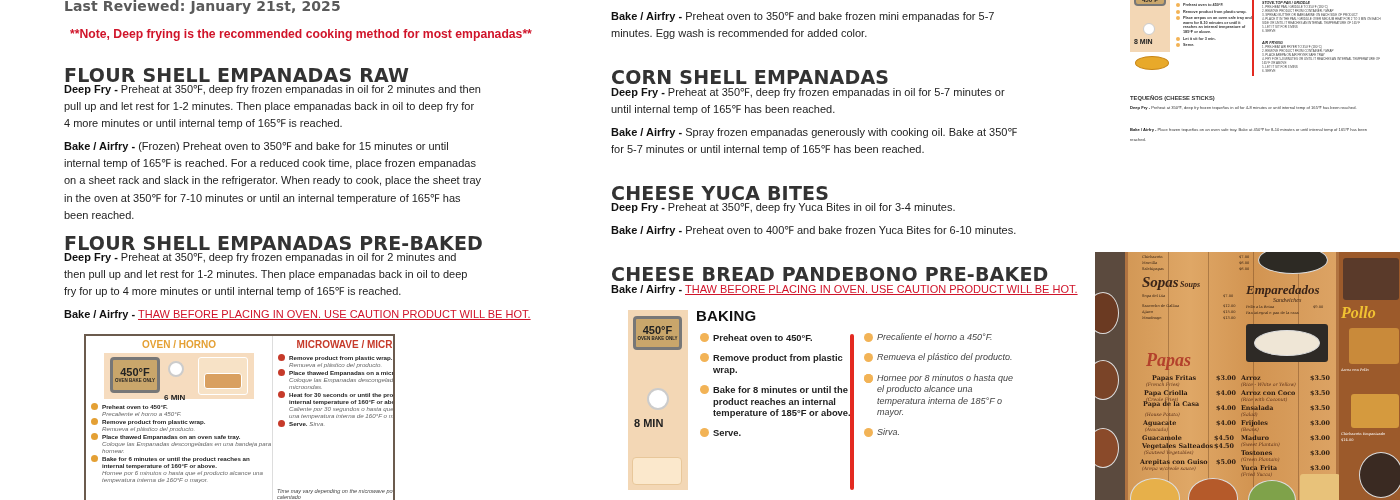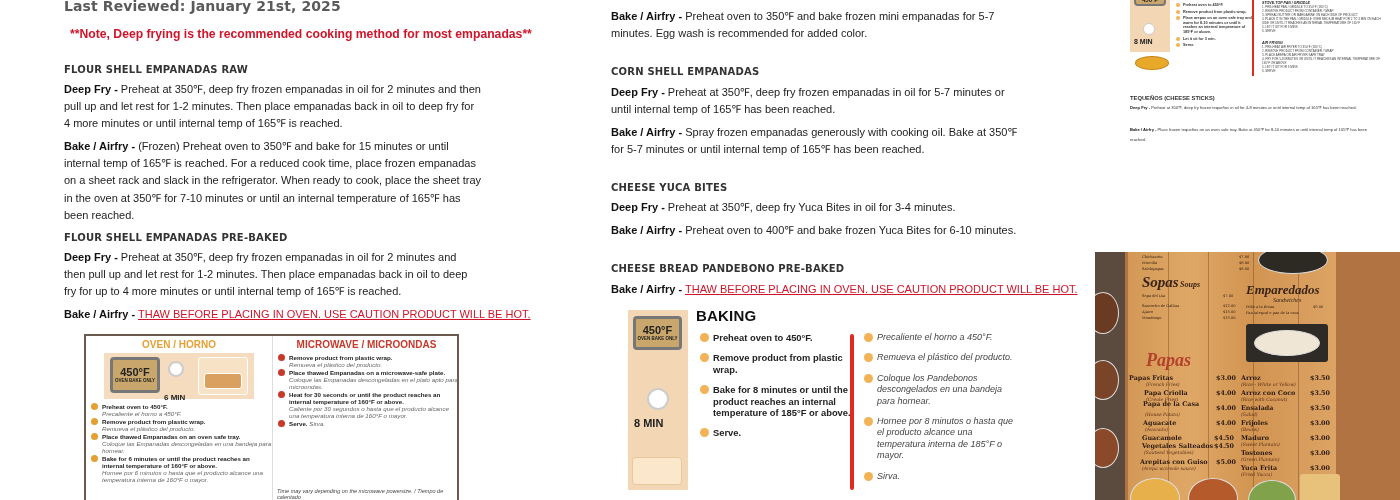--- a/index.html
+++ b/index.html
@@ -6,28 +6,28 @@
   html, body { width: 1400px; height: 500px; overflow: hidden; background: #ffffff; }
   body { position: relative; font-family: "Liberation Sans", sans-serif; color: #111; }
 
   .col { position: absolute; top: 0; }
   #col-left { left: 64px; width: 420px; }
   #col-mid { left: 611px; width: 420px; }
 
   .reviewed { position: absolute; top: -2px; left: 0; font-family: "DejaVu Sans", sans-serif; font-size: 14px; color: #5a5a5a; font-weight: 600; letter-spacing: 0.1px; }
   .note { position: absolute; top: 27px; left: 6px; font-size: 12.2px; font-weight: bold; color: #d0142a; white-space: nowrap; }
 
-  .h2 { position: absolute; left: 0; font-family: "DejaVu Sans", sans-serif; font-size: 10px; font-weight: bold; color: #333; letter-spacing: 0.2px; white-space: nowrap; }
+  .h2 { position: absolute; left: 0; font-family: "DejaVu Sans", sans-serif; font-size: 19px; font-weight: bold; color: #333; letter-spacing: 0.2px; white-space: nowrap; }
 
   .para { position: absolute; left: 0; font-size: 11px; line-height: 17.2px; color: #222; }
   .para .lbl { font-weight: bold; color: #111; }
   .para .warn { color: #d0142a; text-decoration: underline; }
 
   
-  .card { position: absolute; left: 84px; top: 334px; width: 375px; height: 166px; border: 2px solid #6b5b4e; border-bottom: none; background: #fff; overflow: hidden; }
+  .card { position: absolute; left: 84px; top: 334px; width: 311px; height: 166px; border: 2px solid #6b5b4e; border-bottom: none; background: #fff; overflow: hidden; }
   .card .half { position: absolute; top: 0; width: 187px; height: 166px; }
   .card .half.left { left: 0; border-right: 1px solid #ddd; }
   .card .half.right { left: 187px; }
   .card .ttl { text-align: center; font-size: 10px; font-weight: bold; margin-top: 3px; }
   .card .ttl.oven { color: #e4a034; }
   .card .ttl.micro { color: #c63a2a; }
   .card .pic { margin: 3px auto 0; width: 150px; height: 46px; background: #f6dcbf; position: relative; }
   .card .step { font-size: 6.2px; line-height: 7px; padding-left: 16px; position: relative; margin-top: 1px; color: #222; font-weight: bold; }
   .card .step .num { position: absolute; left: 5px; top: 0; width: 7px; height: 7px; border-radius: 50%; background: #e4a034; }
   .card .step.micro-s .num { background: #c63a2a; }
@@ -169,21 +169,21 @@
   <div class="en">
     <div class="st"><span class="num"></span><span>Preheat oven to 450°F.</span></div>
     <div class="st"><span class="num"></span><span>Remove product from plastic wrap.</span></div>
     <div class="st"><span class="num"></span><span>Bake for 8 minutes or until the product reaches an internal temperature of 185°F or above.</span></div>
     <div class="st"><span class="num"></span><span>Serve.</span></div>
   </div>
   <div class="rb"></div>
   <div class="es">
     <div class="st"><span class="num"></span><span>Precaliente el horno a 450°F.</span></div>
     <div class="st"><span class="num"></span><span>Remueva el plástico del producto.</span></div>
-    <div class="st"><span class="num"></span><span>Coloque los Pandebonos descongelados en una bandeja para hornear.</span></div>
+    <div class="st"><span class="num"></span></div>
     <div class="st"><span class="num"></span><span>Hornee por 8 minutos o hasta que el producto alcance una temperatura interna de 185°F o mayor.</span></div>
     <div class="st"><span class="num"></span><span>Sirva.</span></div>
   </div>
 </div>
 
 <div class="thumb">
   <div class="side">
     <div class="oven-box">
         <span class="temp" style="font-size:6px;line-height:6px">450°F</span>
       </div>
@@ -257,21 +257,21 @@
     <div class="script" style="left:145px; top:45px; font-size:6px; font-weight:normal">Sandwiches</div>
     <div class="tiny" style="left:118px; top:53px">Pollo a la Reina</div>
     <div class="tiny" style="left:185px; top:53px">$9.00</div>
     <div class="tiny" style="left:118px; top:59px">Pan integral o pan de la casa</div>
     <div class="photo" style="left:118px; top:72px; width:82px; height:38px; background:#2e2a26;">
       <div class="plate" style="left:8px; top:6px; width:66px; height:26px; background:#efe6d6;"></div>
     </div>
 
     <div class="script red" style="left:18px; top:98px; font-size:18px">Papas</div>
 
-    <div class="item" style="left:1px; top:122px">Papas Fritas</div>
+    <div class="item" style="left:24px; top:122px">Papas Fritas</div>
     <div class="sub" style="left:18px; top:130px">(French Fries)</div>
     <div class="price" style="left:88px; top:122px">$3.00</div>
     <div class="item" style="left:16px; top:137px">Papa Criolla</div>
     <div class="sub" style="left:18px; top:145px">(Creole Fries)</div>
     <div class="price" style="left:88px; top:137px">$4.00</div>
     <div class="item" style="left:15px; top:148px">Papa de la Casa</div>
     <div class="sub" style="left:17px; top:160px">(House Potato)</div>
     <div class="price" style="left:88px; top:152px">$4.00</div>
     <div class="item" style="left:15px; top:167px">Aguacate</div>
     <div class="sub" style="left:17px; top:175px">(Avocado)</div>
@@ -305,13 +305,23 @@
     <div class="price" style="left:182px; top:197px">$3.00</div>
     <div class="item" style="left:113px; top:212px">Yuca Frita</div>
     <div class="sub" style="left:113px; top:220px">(Fried Yucca)</div>
     <div class="price" style="left:182px; top:212px">$3.00</div>
 
     <div class="plate" style="left:2px; top:226px; width:50px; height:40px; background:#e7b04a;"></div>
     <div class="plate" style="left:60px; top:226px; width:50px; height:40px; background:#b55a2a;"></div>
     <div class="plate" style="left:120px; top:228px; width:48px; height:40px; background:#7fa24a;"></div>
     <div class="photo" style="left:172px; top:222px; width:40px; height:30px; background:#e8c27a;"></div>
   </div>
+  <div class="strip-r">
+    <div class="photo" style="left:4px; top:6px; width:56px; height:42px; background:#5a3a2a;"></div>
+    <div class="script yellow" style="left:2px; top:52px; font-size:16px">Pollo</div>
+    <div class="photo" style="left:10px; top:76px; width:50px; height:36px; background:#c98a3a;"></div>
+    <div class="tiny" style="left:2px; top:116px; color:#fff">Arroz con Pollo</div>
+    <div class="photo" style="left:12px; top:142px; width:48px; height:34px; background:#d59a3e;"></div>
+    <div class="tiny" style="left:2px; top:180px; color:#fff">Chicharrón Empanizado</div>
+    <div class="tiny" style="left:2px; top:186px; color:#fff">$14.00</div>
+    <div class="plate" style="left:20px; top:200px; width:44px; height:46px; background:#3a2a22;"></div>
+  </div>
 </div>
 
 </body></html>

